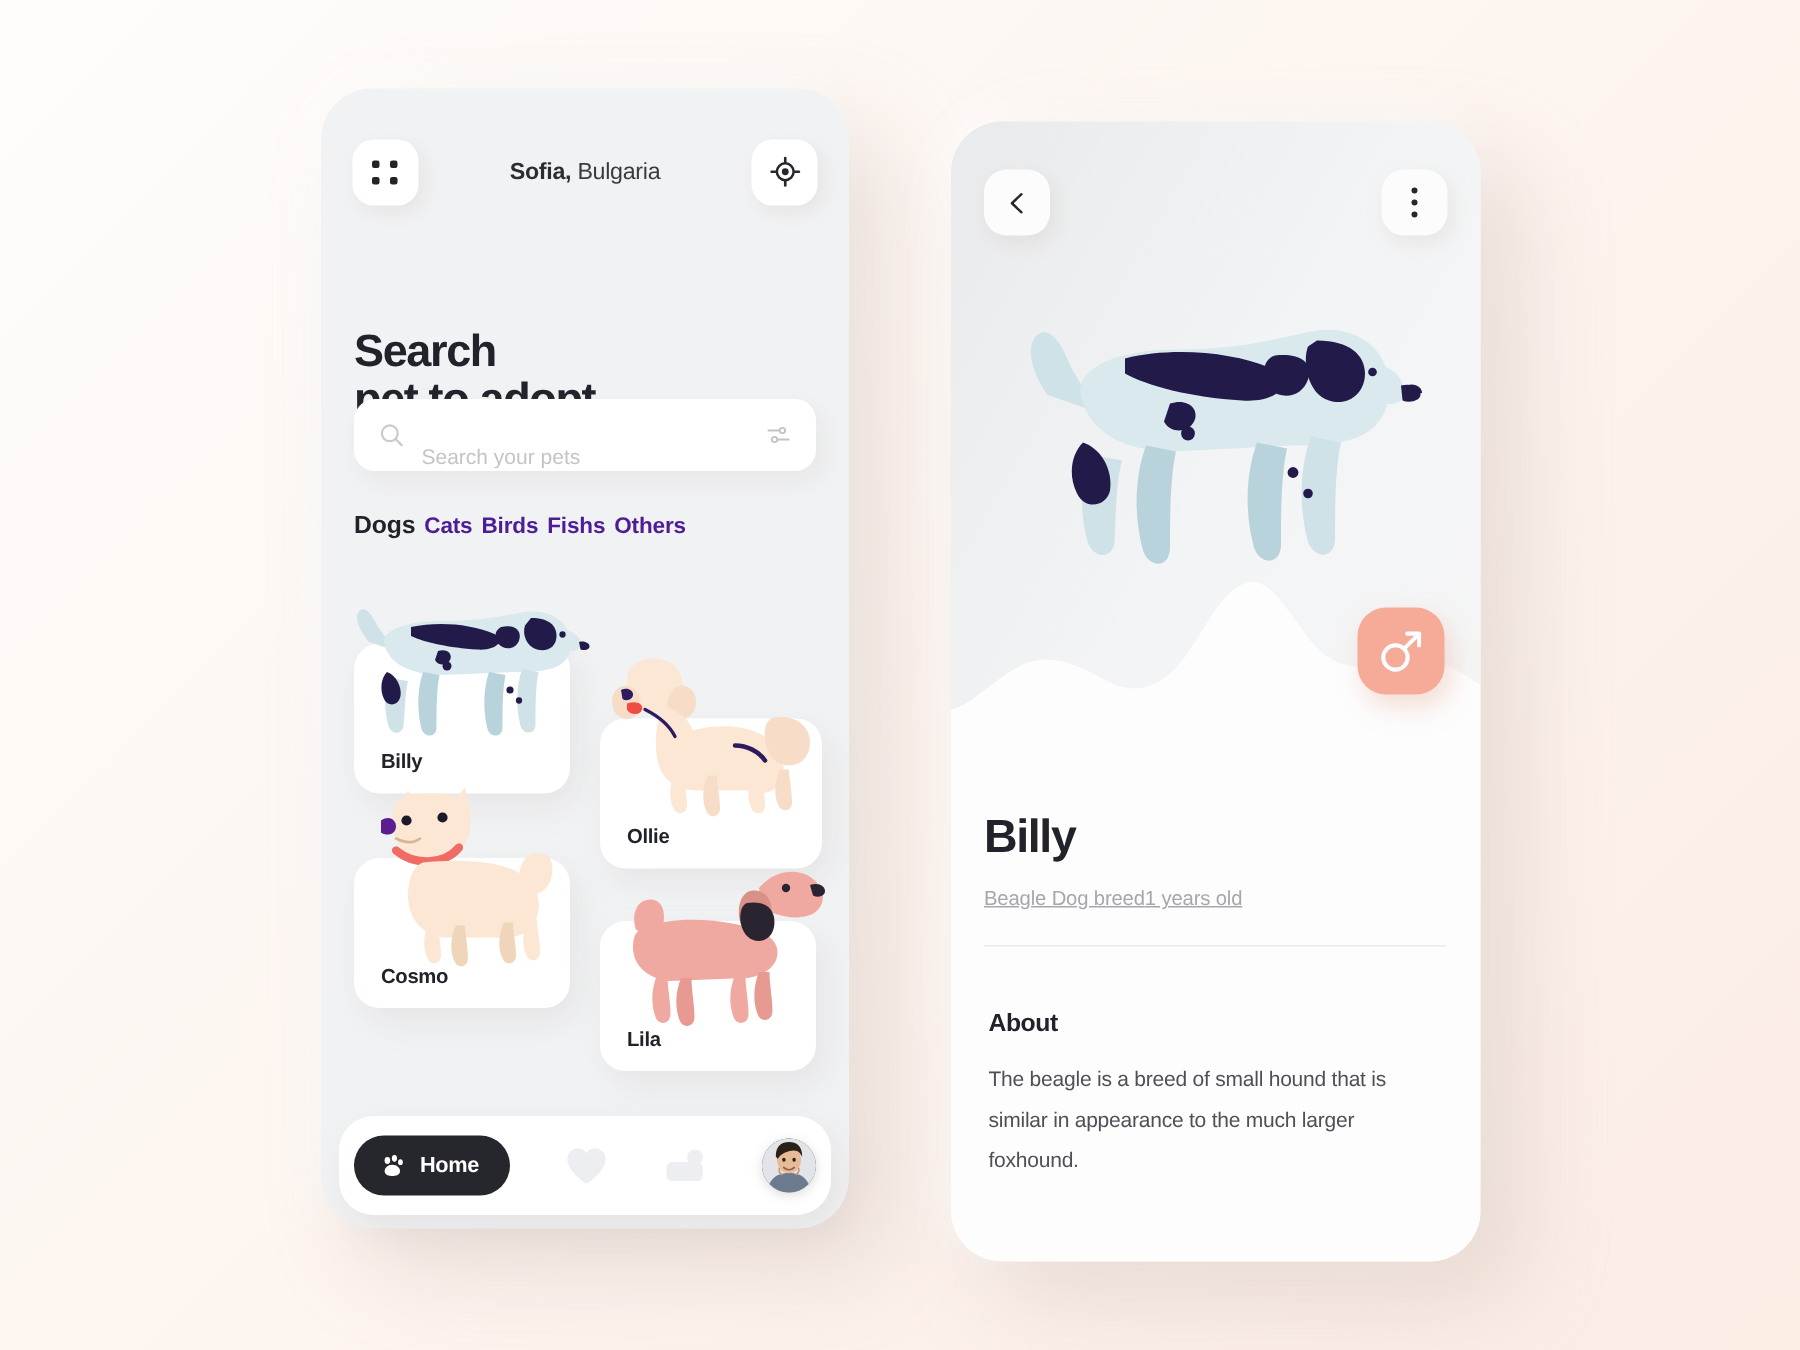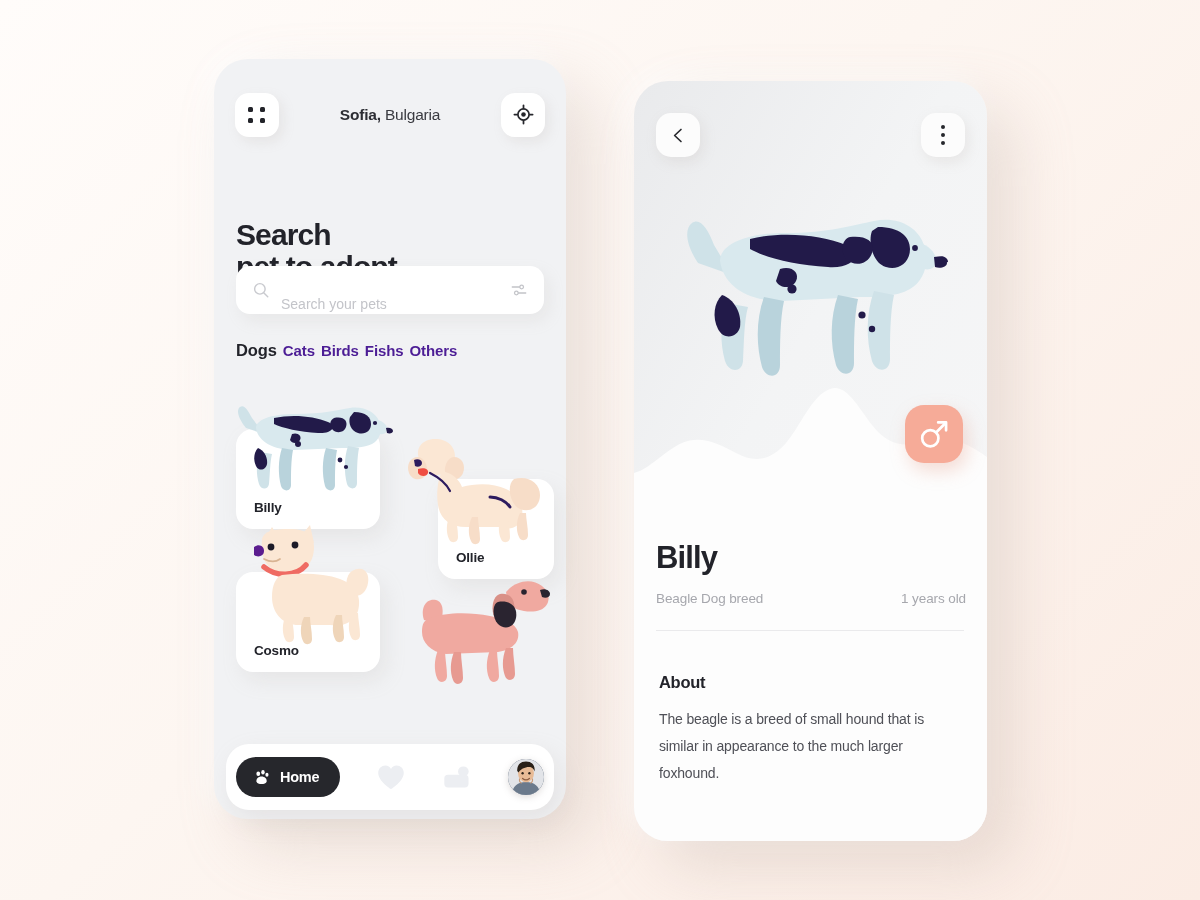--- a/index.html
+++ b/index.html
@@ -154,21 +154,21 @@
     color: #22232a;
     letter-spacing: -0.2px;
   }
   .pet-art {
     position: absolute;
     pointer-events: none;
   }
 
   #card-billy { left: 22px; top: 370px; width: 144px; height: 100px; }
   #art-billy  { left: 20px;  top: 331px; width: 162px; height: 112px; }
-  #card-ollie { left: 186px; top: 420px; width: 116px; height: 100px; margin-left: 38px; }
+  #card-ollie { left: 186px; top: 420px; width: 148px; height: 100px; }
   #art-ollie  { left: 188px; top: 368px; width: 150px; height: 120px; }
   #card-cosmo { left: 22px;  top: 513px; width: 144px; height: 100px; }
   #art-cosmo  { left: 24px;  top: 464px; width: 150px; height: 122px; }
   #card-lila  { left: 186px; top: 555px; width: 144px; height: 100px; }
   #art-lila   { left: 188px; top: 513px; width: 152px; height: 115px; }
 
   
   .l-bottomnav {
     position: absolute;
     left: 12px;
@@ -256,24 +256,25 @@
     left: 22px; top: 159px;
     font-size: 31px;
     font-weight: 700;
     letter-spacing: -0.9px;
     color: #22232a;
   }
   .meta-row {
     position: absolute;
     left: 22px; top: 210px;
     width: 310px;
-    display: flex; justify-content: space-between;
+    display: flex; 
     font-size: 13.5px;
     color: #a6a7ad;
     letter-spacing: -0.1px;
+    text-decoration: underline;
   }
   .hr {
     position: absolute;
     left: 22px; top: 249px;
     width: 308px; height: 1px;
     background: #eaeaec;
   }
   .about-title {
     position: absolute;
     left: 25px; top: 292px;
@@ -409,20 +410,23 @@
       <path d="M26 44 C38 54 58 54 68 42" fill="none" stroke="#ef6b63" stroke-width="5.5" stroke-linecap="round"></path>
       <path d="M44 52 C62 50 86 50 102 56 C118 62 124 74 120 88 C116 100 104 104 92 102 L58 102 C42 100 34 88 34 74 C34 62 38 54 44 52 Z" fill="#fbe7d4"></path>
       <path d="M114 48 C124 42 132 48 130 60 C128 72 118 76 112 70 C106 64 108 52 114 48 Z" fill="#fbe7d4"></path>
       <path d="M48 92 C44 100 44 110 47 116 C49 121 56 120 56 114 C56 106 54 98 54 92 Z" fill="#fbe7d4"></path>
       <path d="M66 94 C62 102 62 112 65 118 C67 123 74 122 74 116 C74 108 72 100 72 94 Z" fill="#efd5b9"></path>
       <path d="M98 92 C94 100 94 110 97 116 C99 121 106 120 106 114 C106 106 104 98 104 92 Z" fill="#efd5b9"></path>
       <path d="M114 90 C110 98 110 108 113 114 C115 119 122 118 122 112 C122 104 120 96 120 90 Z" fill="#fbe7d4"></path>
     </g>
   </svg>
 
+  <div class="pet-card" id="card-lila">
+    <div class="pname">Lila</div>
+  </div>
   <svg class="pet-art" id="art-lila" viewBox="0 0 152 115">
     <g>
       <path d="M104 20 C114 8 130 6 140 14 C150 22 148 34 138 38 C128 42 112 38 106 32 Z" fill="#f0a9a0"></path>
       <path d="M138 18 C144 16 148 19 148 22 C148 25 144 27 140 25 Z" fill="#2a2430"></path>
       <circle cx="122" cy="20" r="2.8" fill="#2a2430"></circle>
       <path d="M98 22 C108 20 114 28 112 40 C110 52 100 56 94 48 C88 40 90 24 98 22 Z" fill="#d99087"></path>
       <path d="M22 48 C18 36 24 26 34 28 C42 30 42 42 38 52 Z" fill="#f0a9a0"></path>
       <path d="M28 46 C44 40 68 40 88 44 C104 47 114 52 116 60 C118 70 110 78 96 80 L44 82 C28 80 20 70 20 60 C20 52 22 48 28 46 Z" fill="#f0a9a0"></path>
       <path d="M96 30 C108 28 116 34 114 46 C112 56 102 58 96 52 C90 46 90 32 96 30 Z" fill="#2a2430"></path>
       <path d="M36 78 C32 88 32 98 35 106 C37 112 45 111 45 104 C45 96 43 86 43 78 Z" fill="#f0a9a0"></path>

